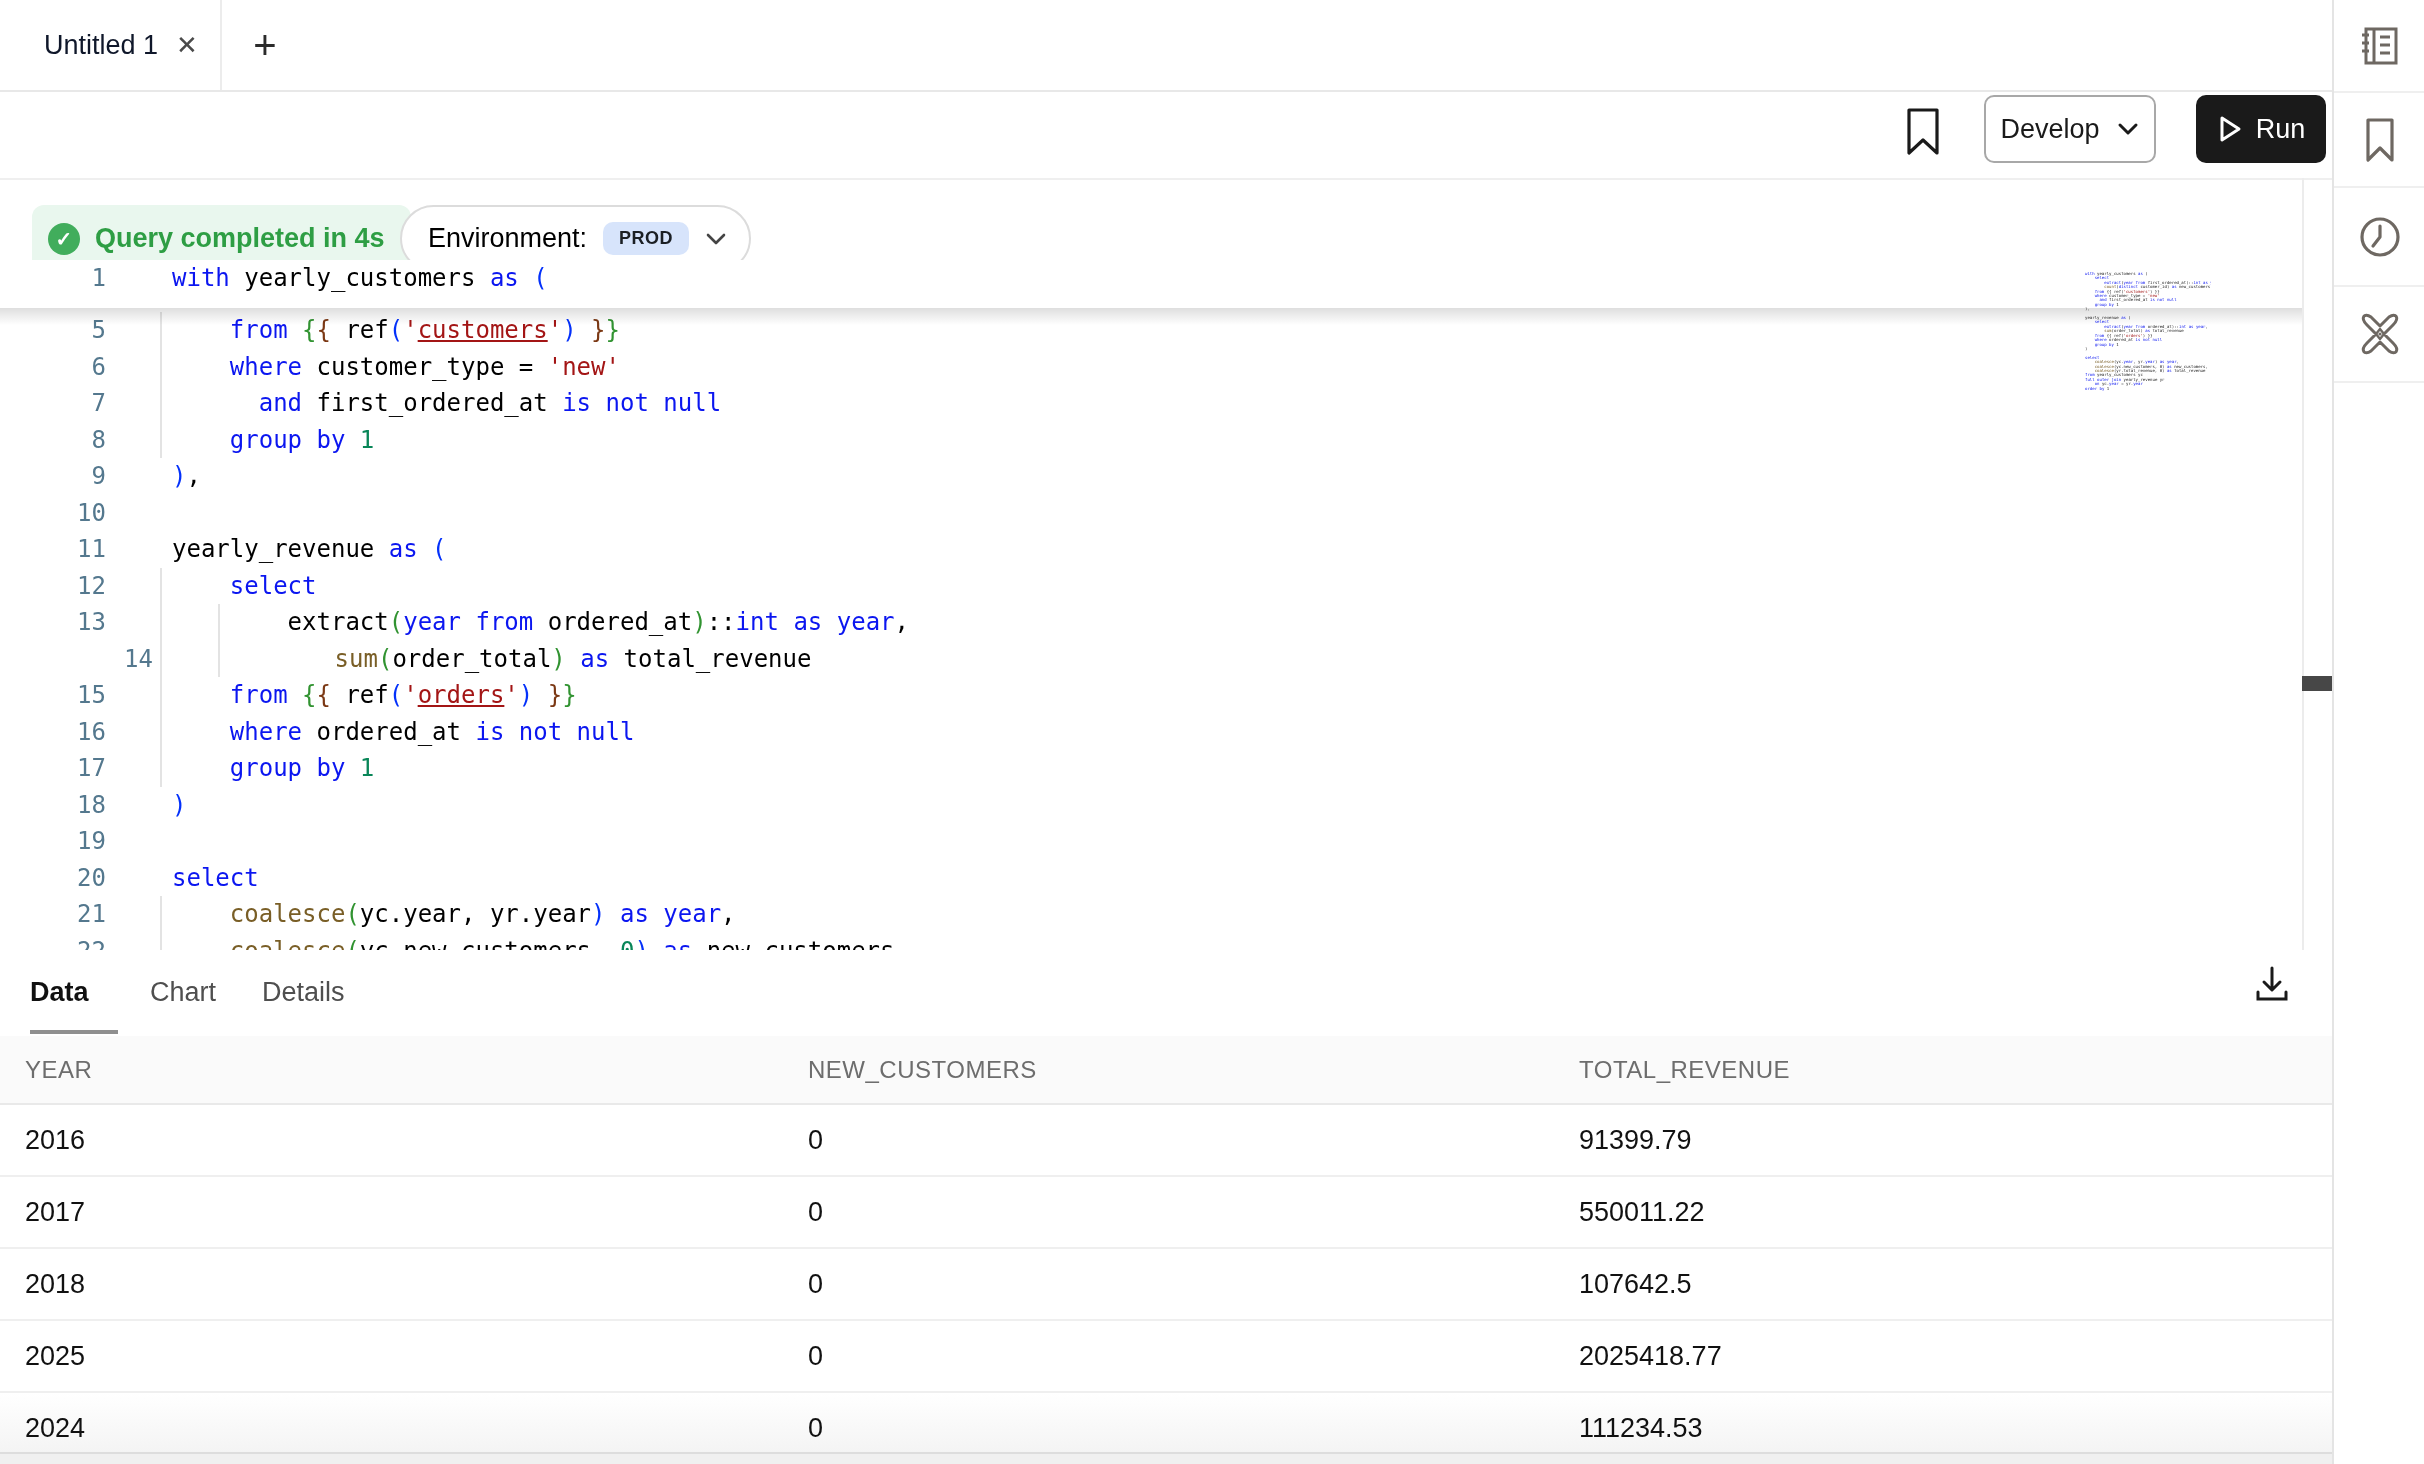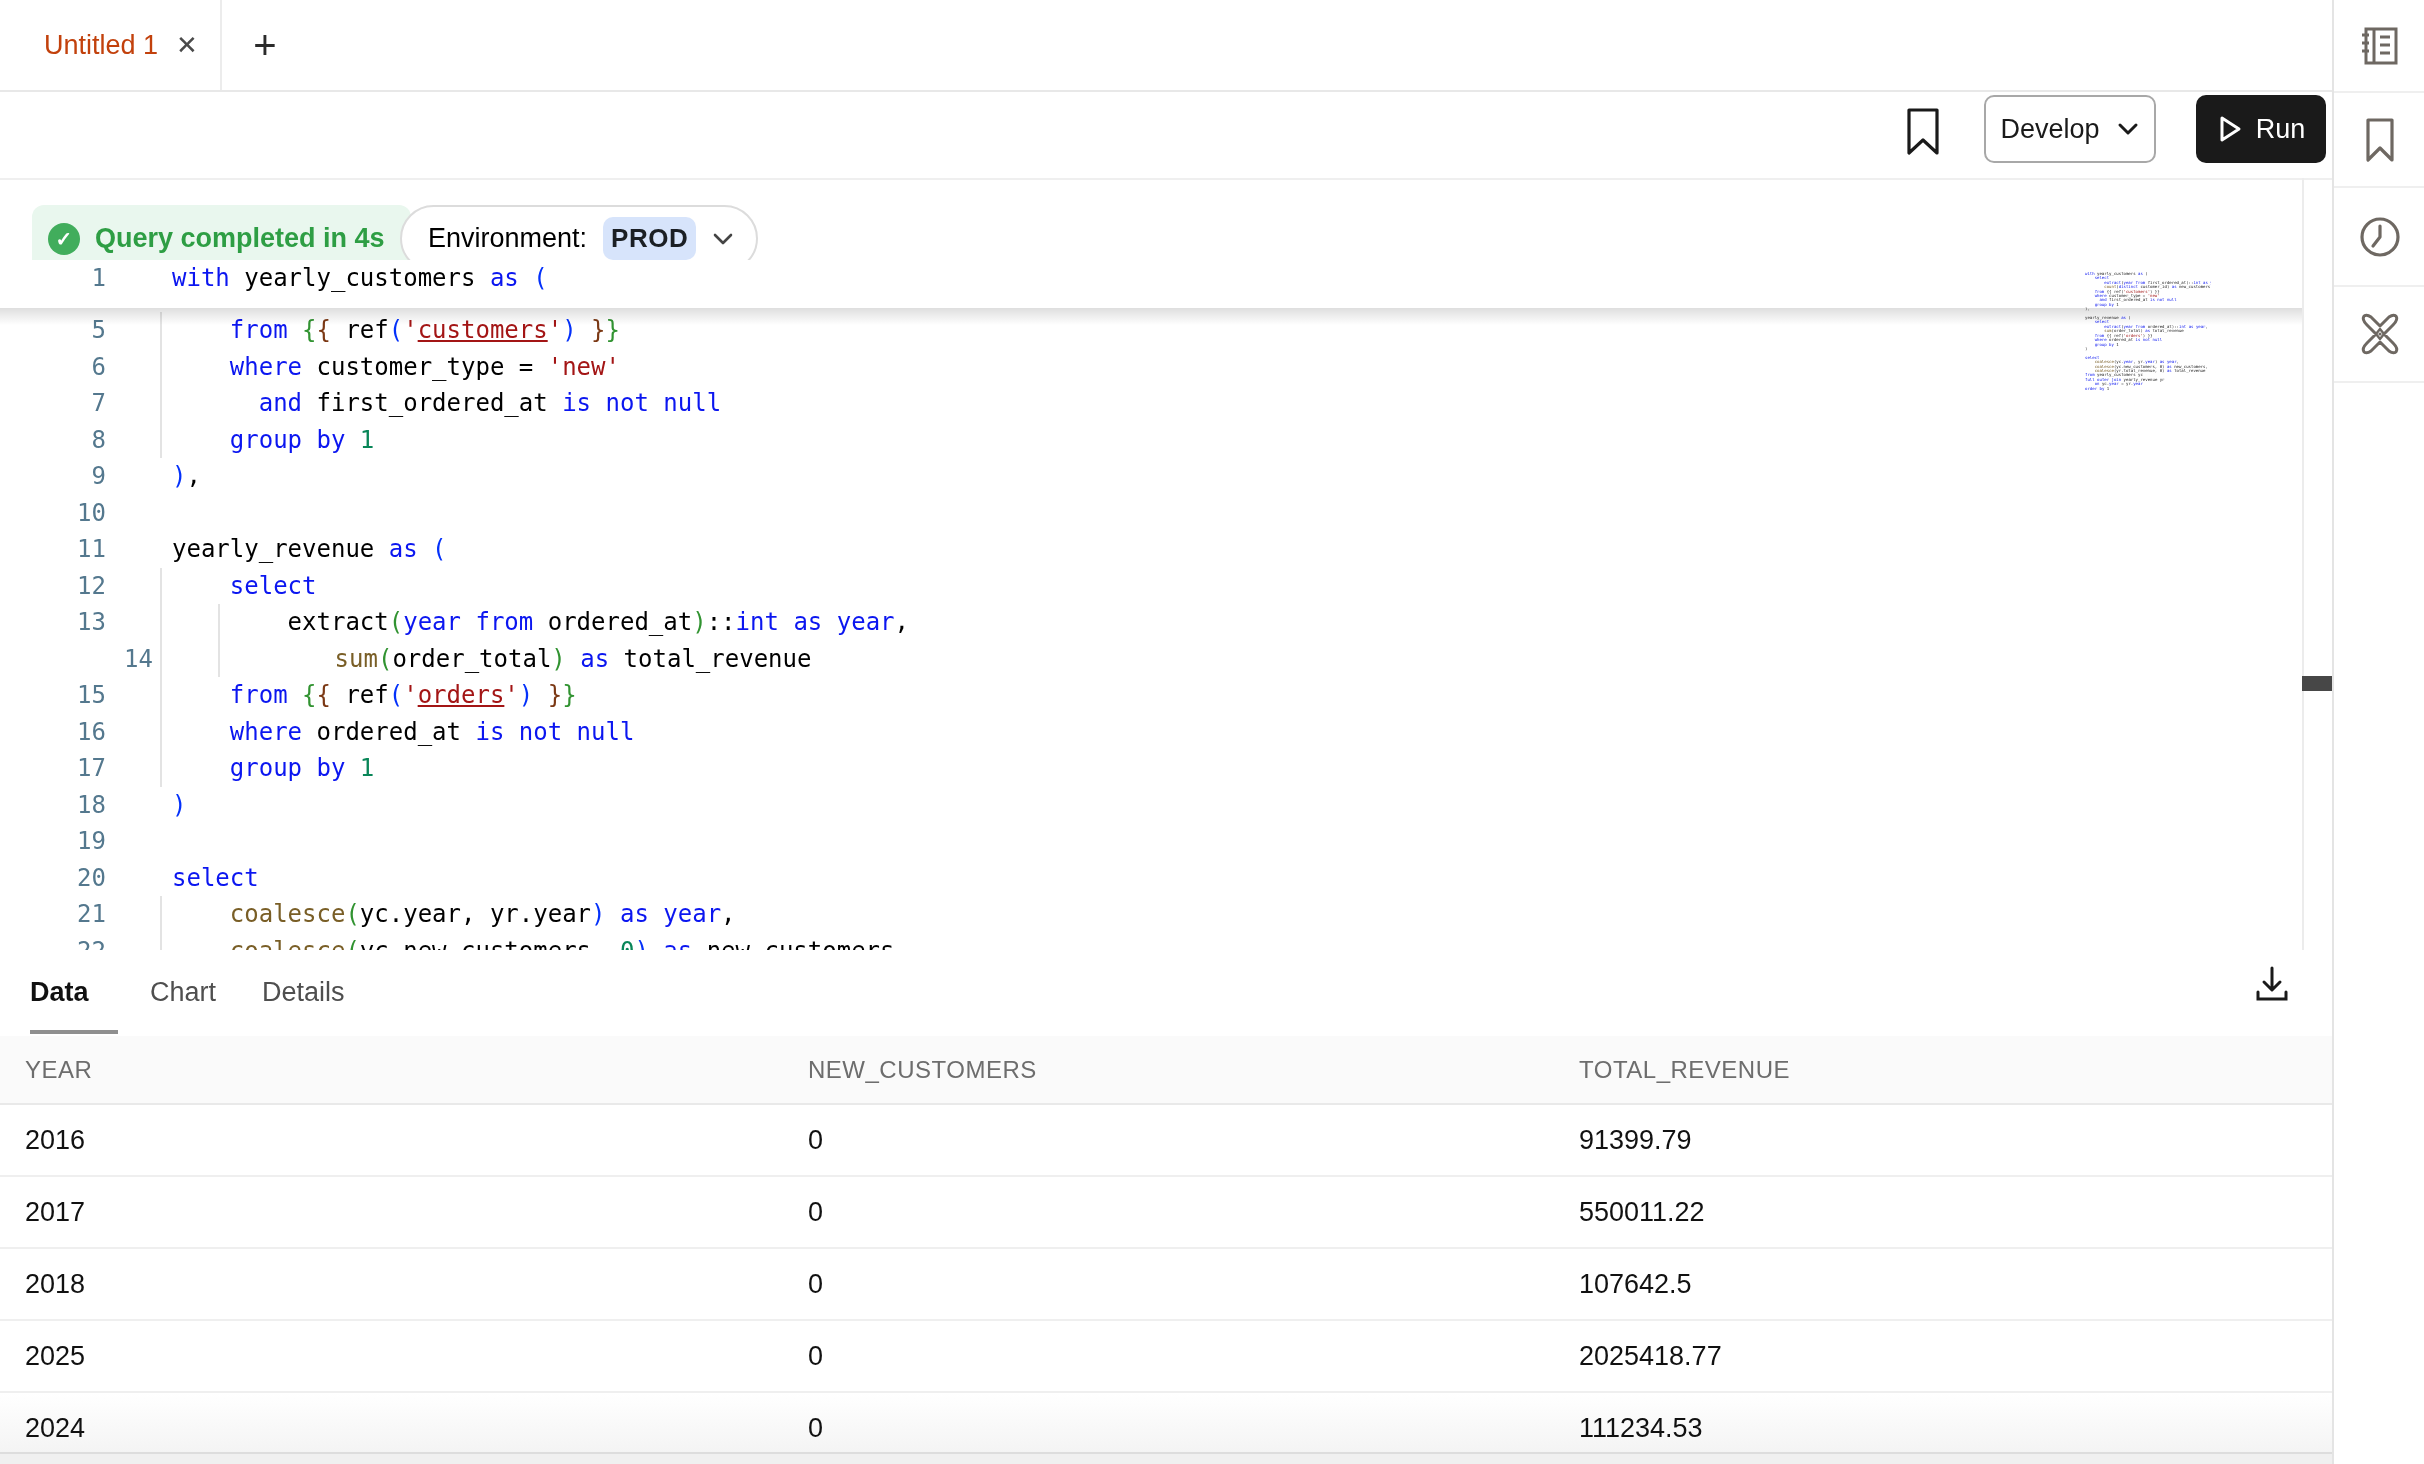--- a/index.html
+++ b/index.html
@@ -5,21 +5,21 @@
   html,body{margin:0;padding:0;background:#ffffff;}
   #app{position:relative;width:2424px;height:1464px;background:#fff;overflow:hidden;
        font-family:"Liberation Sans",sans-serif;color:#1a1a1a;}
   .abs{position:absolute;}
   .vline{position:absolute;background:#e8e8e8;width:2px;}
 
   
   #tabbar{left:0;top:0;width:2332px;height:90px;background:#fff;border-bottom:2px solid #e8e8e8;}
   #tab-untitled{left:0;top:0;width:222px;height:90px;border-right:2px solid #ececec;
     display:flex;align-items:center;padding-left:44px;box-sizing:border-box;gap:18px;}
-  #tab-untitled .t{color:#c2410c;font-size:27px;}
+  #tab-untitled .t{color:#0f172a;font-size:27px;}
   #tab-untitled .x{color:#4a4a4a;font-size:26px;line-height:1;}
   #newtab{left:238px;top:18px;width:54px;height:54px;display:flex;align-items:center;justify-content:center;
     color:#2b2b2b;font-size:40px;font-weight:300;}
 
   
   #toolbar{left:0;top:92px;width:2332px;height:86px;border-bottom:2px solid #efefef;}
   .btn{display:flex;align-items:center;justify-content:center;box-sizing:border-box;border-radius:10px;}
   #bookmark-top{left:1900px;top:102px;width:46px;height:60px;}
   #develop-btn{left:1984px;top:95px;width:172px;height:68px;border:2px solid #a8a8a8;background:#fff;
     gap:16px;font-size:27px;color:#1a1a1a;}
@@ -27,22 +27,22 @@
 
   
   #status-pill{left:32px;top:205px;height:67px;border-radius:12px;background:#e9f7ee;
     display:flex;align-items:center;gap:15px;padding:0 26px 0 16px;}
   #status-pill .dot{width:32px;height:32px;border-radius:50%;background:#41ad5c;color:#fff;
     display:flex;align-items:center;justify-content:center;font-size:20px;font-weight:bold;}
   #status-pill .msg{color:#2e9e44;font-size:27px;font-weight:600;}
   #env-pill{left:400px;top:205px;height:67px;border-radius:34px;border:2px solid #dcdcdc;background:#fff;
     display:flex;align-items:center;gap:16px;padding:0 22px 0 26px;box-sizing:border-box;}
   #env-pill .lbl{font-size:27px;color:#000000;}
-  #env-chip{background:#d7e4fb;color:#1b1f24;font-size:26px;font-weight:600;border-radius:10px;
-    padding:6px 8px;letter-spacing:.5px;}
+  #env-chip{background:#d7e4fb;color:#1b1f24;font-size:18px;font-weight:600;border-radius:10px;
+    padding:6px 16px;letter-spacing:.5px;}
 
   
   #editor{left:0;top:260px;width:2332px;height:690px;overflow:hidden;background:#fff;}
   .code-row{position:absolute;left:0;width:2302px;height:37px;white-space:pre;}
   .code-row .gut{position:absolute;left:0;top:0;width:106px;text-align:right;
     font-family:"DejaVu Sans Mono",monospace;font-size:24px;line-height:37px;color:#54788e;}
   .code-row .src{position:absolute;left:172px;top:0;font-family:"DejaVu Sans Mono",monospace;
     font-size:24px;line-height:37px;color:#000;}
   .tk-kw{color:#0b16f0;} .tk-b1{color:#0431fa;} .tk-b2{color:#319331;} .tk-b3{color:#7b3814;}
   .tk-str{color:#a31515;} .tk-lnk{color:#a31515;text-decoration:underline;} 

